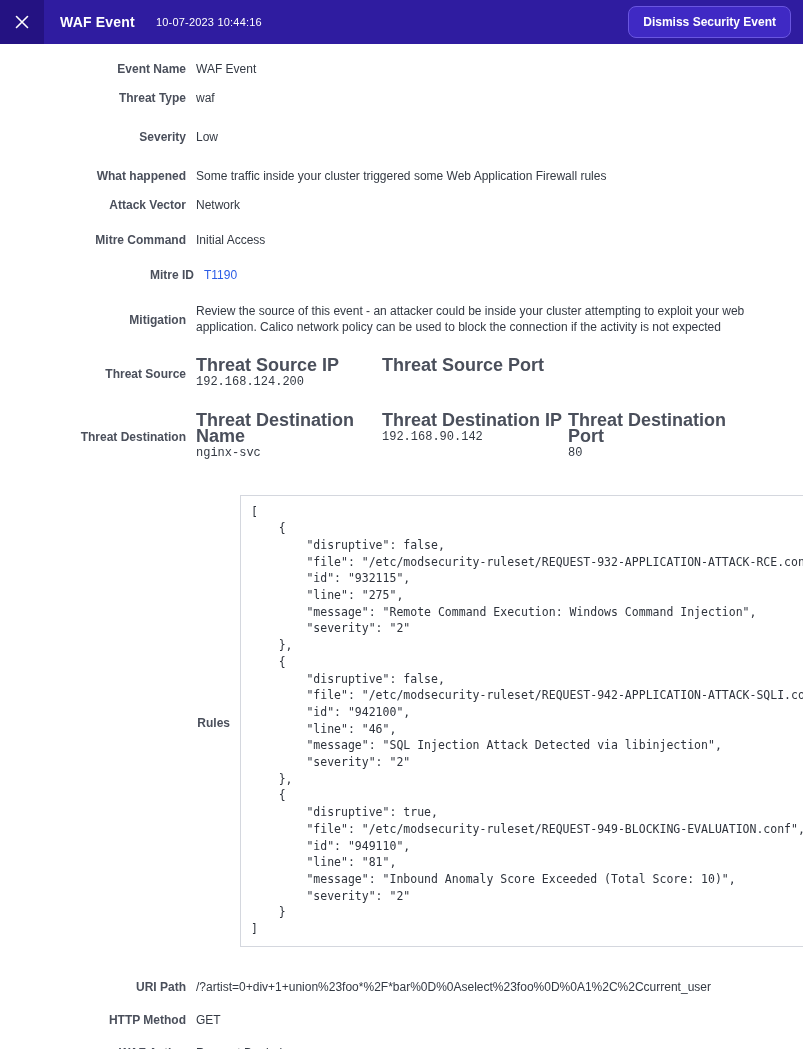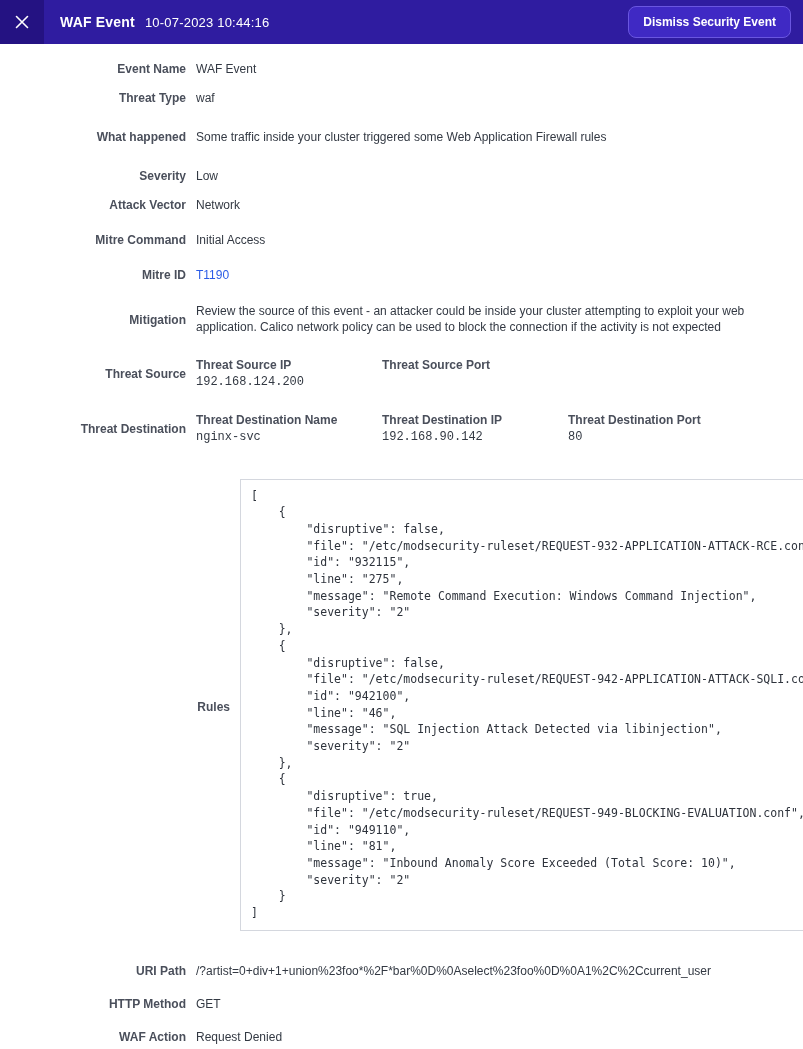--- a/index.html
+++ b/index.html
@@ -39,22 +39,22 @@
     flex: 0 0 auto;
   }
   .close-btn svg { display: block; }
   .header-title {
     font-size: 14px;
     font-weight: bold;
     letter-spacing: .2px;
     margin-left: 16px;
   }
   .header-timestamp {
-    font-size: 13px;
-    margin-left: 10px;
+    font-size: 11px;
+    margin-left: 21px;
     font-weight: normal;
     letter-spacing: .2px;
   }
   .header-spacer { flex: 1 1 auto; }
   .dismiss-btn {
     background: #3f29c4;
     border: 1px solid #6a56e0;
     color: #ffffff;
     font-size: 12px;
     font-weight: bold;
@@ -97,21 +97,21 @@
     cursor: pointer;
   }
   
   .subcols {
     display: flex;
     gap: 0;
     width: 100%;
   }
   .subcol { flex: 0 0 186px; }
   .subcol-label {
-    font-size: 12px;
+    font-size: 18px;
     font-weight: bold;
     color: #4a4f5b;
     line-height: 16px;
     margin-bottom: 1px;
   }
   .subcol-value {
     font-size: 12px;
     color: #333943;
     line-height: 16px;
     font-family: Liberation Mono, monospace;
@@ -159,40 +159,40 @@
       <div class="row-label">Event Name</div>
       <div class="row-value">WAF Event</div>
     </div>
 
     <div class="row">
       <div class="row-label">Threat Type</div>
       <div class="row-value">waf</div>
     </div>
 
     <div class="row" style="padding-top:16px;">
+      <div class="row-label">Severity</div>
+      <div class="row-value">Low</div>
+    </div>
+
+    <div class="row" style="padding-top:16px;">
       <div class="row-label">What happened</div>
       <div class="row-value wrap">Some traffic inside your cluster triggered some Web Application Firewall rules</div>
-    </div>
-
-    <div class="row" style="padding-top:16px;">
-      <div class="row-label">Severity</div>
-      <div class="row-value">Low</div>
     </div>
 
     <div class="row">
       <div class="row-label">Attack Vector</div>
       <div class="row-value">Network</div>
     </div>
 
     <div class="row" style="padding-top:12px;">
       <div class="row-label">Mitre Command</div>
       <div class="row-value">Initial Access</div>
     </div>
 
-    <div class="row" style="padding-top:12px;">
+    <div class="row" style="padding-top:12px;margin-left:8px;">
       <div class="row-label">Mitre ID</div>
       <div class="row-value">
         <a class="link" href="#">T1190</a>
       </div>
     </div>
 
     <div class="row" style="padding-top:14px;">
       <div class="row-label">Mitigation</div>
       <div class="row-value wrap">Review the source of this event - an attacker could be inside your cluster attempting to exploit your web application. Calico network policy can be used to block the connection if the activity is not expected</div>
     </div>

